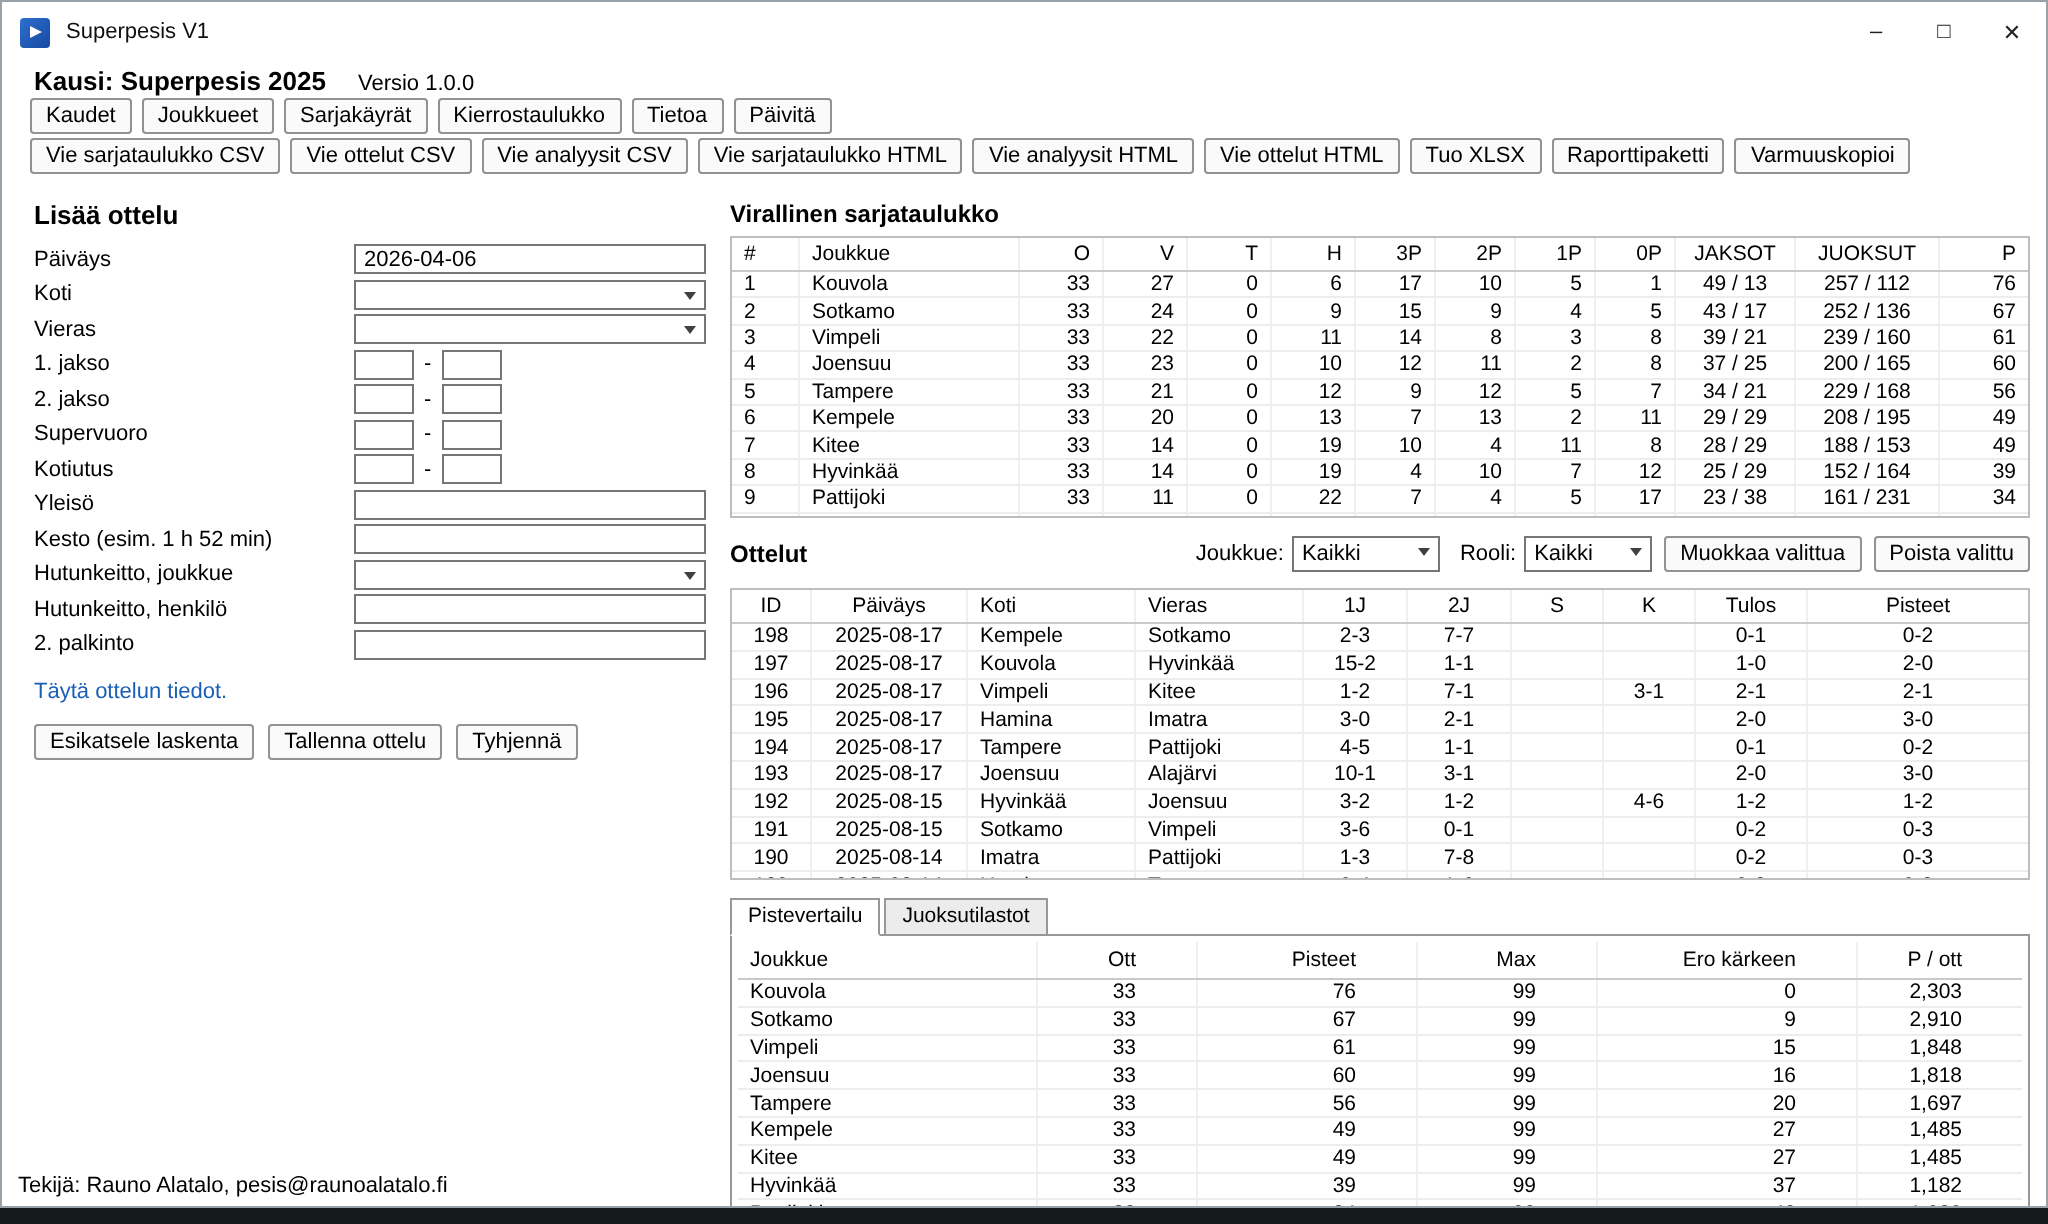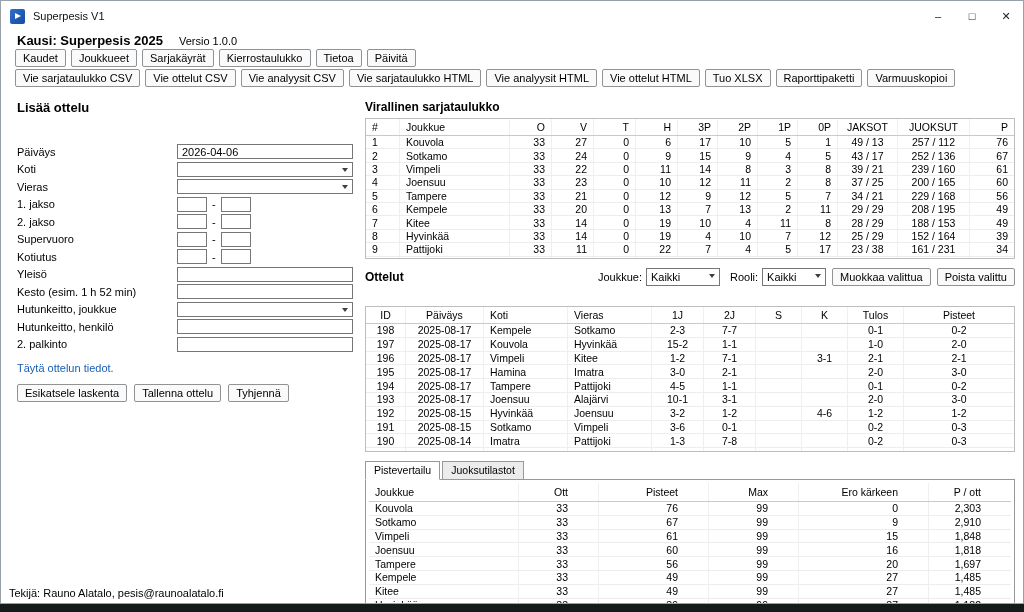--- a/index.html
+++ b/index.html
@@ -16,21 +16,21 @@
   
   .season-row{position:absolute;left:16px;top:32px;display:flex;align-items:baseline;gap:16px}
   .season{font-size:13px;font-weight:bold}
   .version{font-size:11px}
   .toolbar{position:absolute;left:14px;display:flex;gap:5px}
   .toolbar.r1{top:48px}
   .toolbar.r2{top:68px}
   .btn{font-family:inherit;font-size:11px;height:18px;padding:0 7px;background:#fafafa;border:1px solid #8f9396;border-radius:2px;color:#000;white-space:nowrap}
   
   .left-panel{position:absolute;left:16px;top:99px;width:340px}
-  .form-title{font-size:13px;font-weight:bold;margin-bottom:28px}
+  .form-title{font-size:13px;font-weight:bold;margin-bottom:6px}
   .form-row{display:flex;align-items:center;height:17.5px}
   .form-label{flex:0 0 160px;font-size:11px;white-space:nowrap}
   .ti{height:15px;width:176px;border:1px solid #767676;font-size:11px;padding:0 4px;font-family:inherit;background:#fff}
   .ti.small{width:30px}
   .dash{margin:0 5px;font-size:11px}
   .sel{position:relative;width:176px;height:15px;border:1px solid #767676;background:#fff;display:flex;align-items:center;font-size:11px;padding:0 14px 0 4px}
   .sel:after{content:"";position:absolute;right:4px;top:5px;border-left:3.5px solid transparent;border-right:3.5px solid transparent;border-top:4px solid #404040}
   .sel-val{overflow:hidden;white-space:nowrap}
   .hint{color:#1a5fb4;font-size:11px;margin:9px 0 10px}
   .form-buttons{display:flex;gap:7px}
@@ -39,21 +39,21 @@
   .right-panel{position:absolute;left:364px;top:99px;width:650px}
   .sec-title{font-size:12px;font-weight:bold}
   .tbox{background:#fff;border:1px solid #bdbdbd;overflow:hidden}
   .standings-box{margin-top:4px;height:141px}
   .matches-head{display:flex;align-items:center;margin-top:9px;height:18px}
   .matches-head .sec-title{margin-right:auto}
   .filter-label{font-size:11px;margin:0 4px 0 10px}
   .sel.filter{width:74px;height:18px}
   .sel.filter.role{width:64px}
   .matches-head .btn{margin-left:6px}
-  .matches-box{margin-top:20px;height:146px}
+  .matches-box{margin-top:8px;height:146px}
   .tabs{display:flex;margin-top:9px;position:relative;z-index:2}
   .tab{font-size:10.5px;padding:2px 8px 3px;border:1px solid #989898;background:#ececec;margin-right:2px}
   .tab.active{background:#fff;border-bottom:1px solid #fff}
   .analysis-panel{border:1px solid #989898;margin-top:-1px;height:148px;overflow:hidden;background:#fff;padding:3px 3px 0}
   
   .trow{display:flex;align-items:stretch;border-bottom:1px solid #ededed;height:13.4px;font-size:10.5px;background:#fff}
   .trow.head{border-bottom:1px solid #c9c9c9}
   .tcell{padding:0 6px;white-space:nowrap;overflow:hidden;border-right:1px solid #efefef;display:flex;align-items:center}
   .tcell:last-child{border-right:none}
   .standings-box .trow{height:13.4px}

